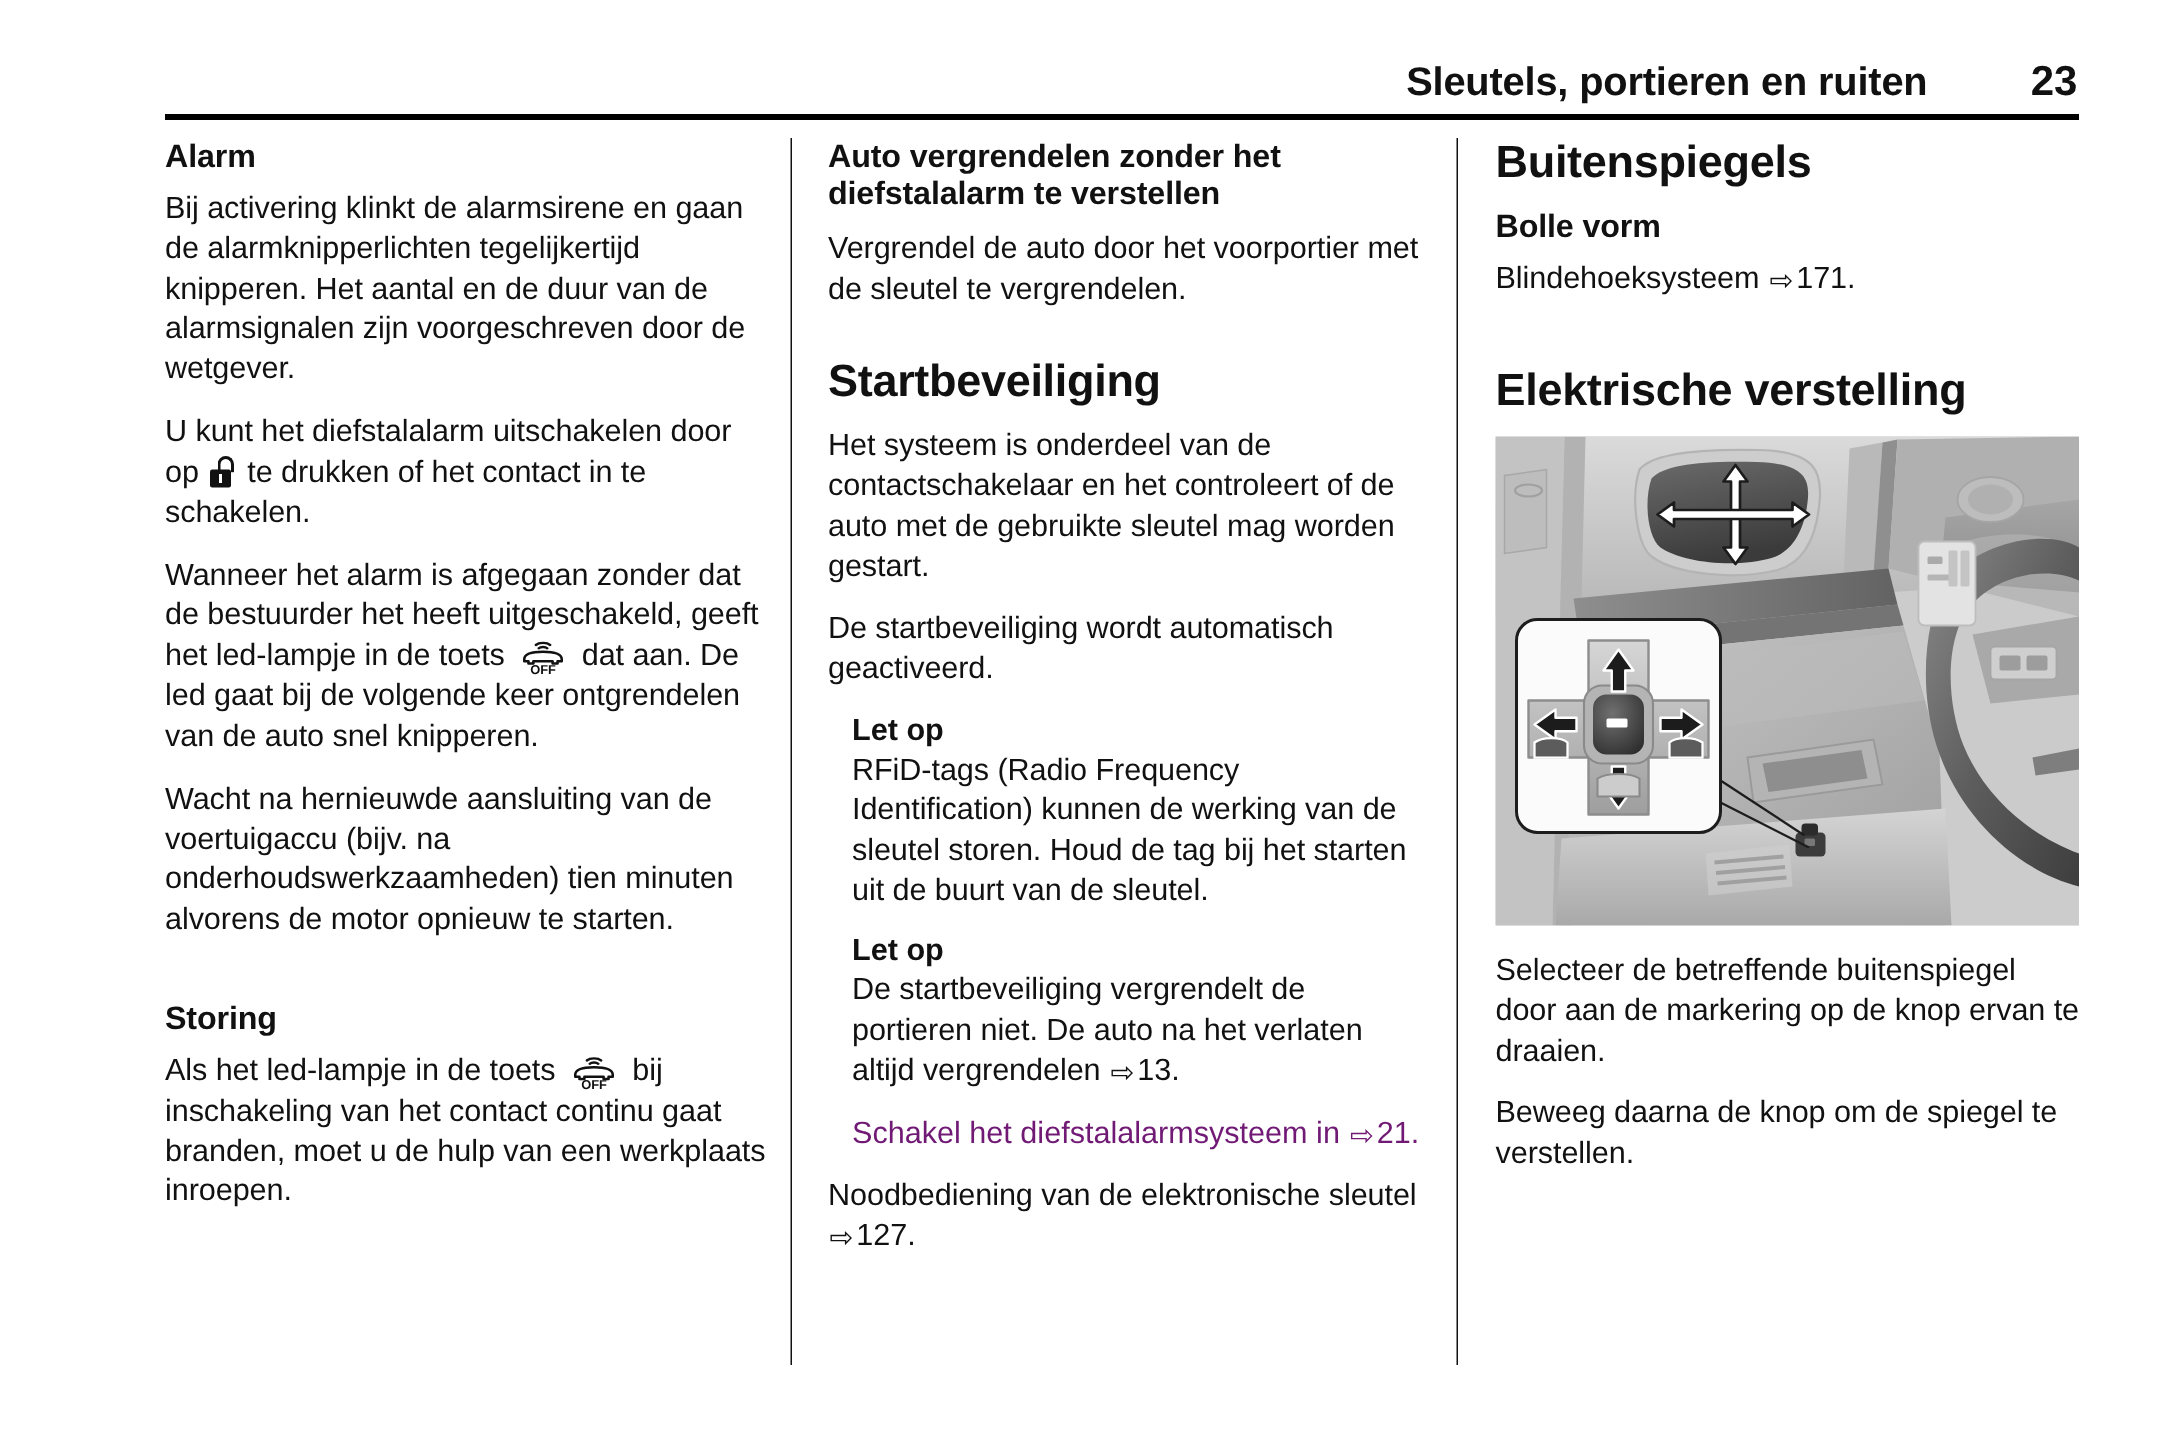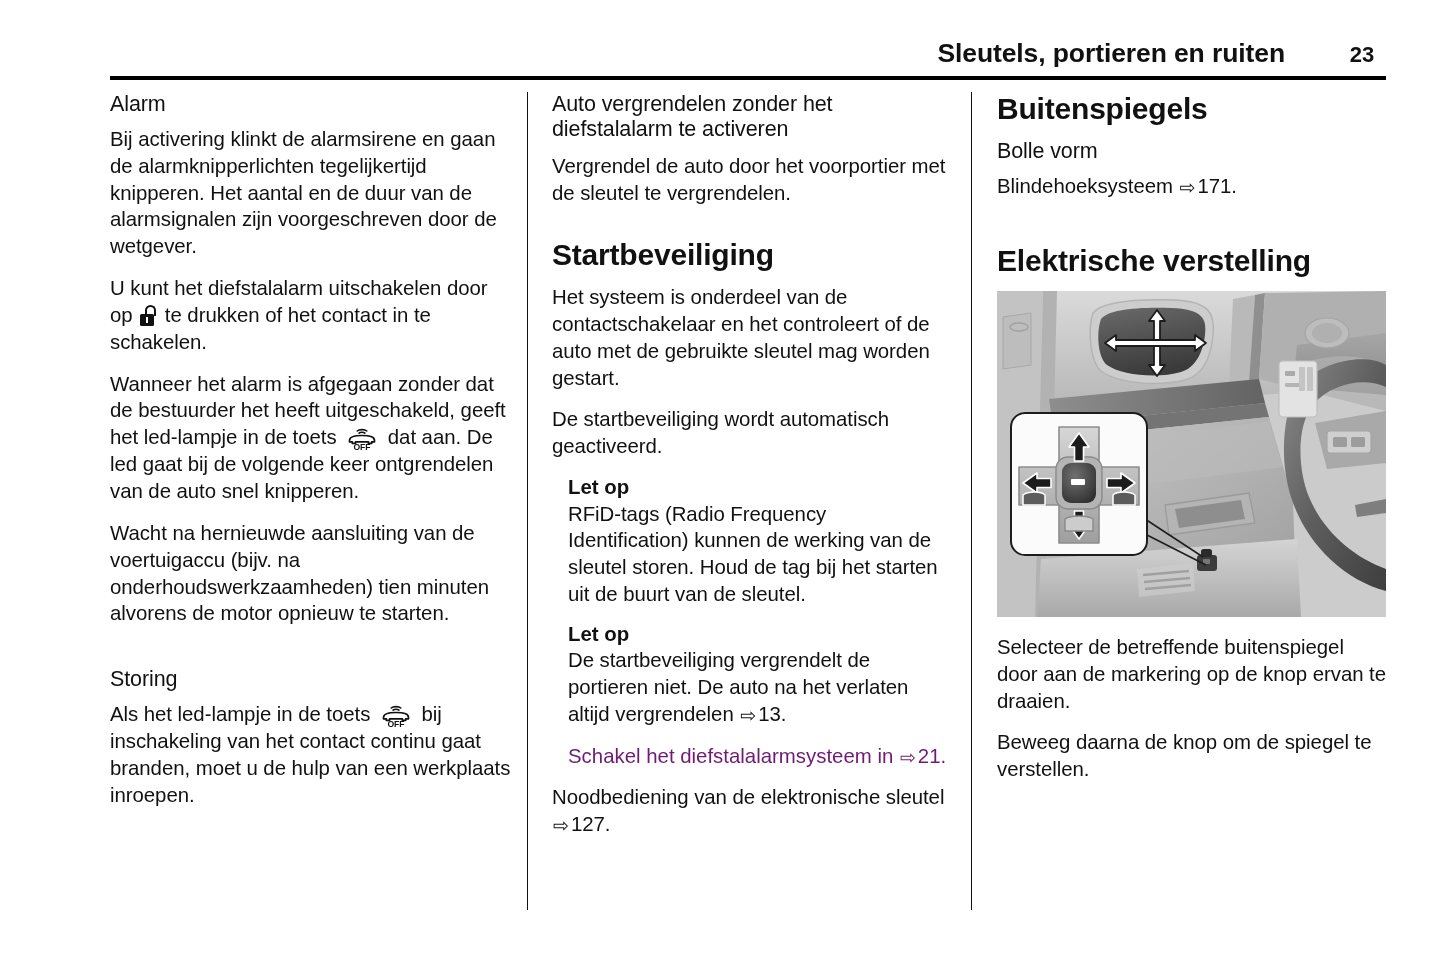--- a/index.html
+++ b/index.html
@@ -36,25 +36,25 @@
     justify-content: flex-end;
   }
   .header-title {
     font-size: 26.5px;
     font-weight: 700;
     letter-spacing: -0.1px;
     color: #111;
     white-space: nowrap;
   }
   .header-pageno {
-    font-size: 22px;
+    font-size: 28px;
     font-weight: 700;
     margin-left: 54px;
     min-width: 46px;
-    text-align: center;
+    text-align: right;
     color: #111;
   }
   .header-rule {
     position: absolute;
     left: 110px;
     top: 76px;
     width: 1276px;
     height: 4px;
     background: #000000;
   }
@@ -90,21 +90,21 @@
   h1.sec-title {
     font-size: 30px;
     font-weight: 700;
     line-height: 1.12;
     margin: 0 0 13px 0;
     letter-spacing: -0.2px;
     color: #111;
   }
   h2.sub-title {
     font-size: 21.5px;
-    font-weight: 400;
+    font-weight: 700;
     line-height: 1.16;
     margin: 0 0 9px 0;
     letter-spacing: -0.1px;
     color: #111;
   }
   h2.sub-title.two-line { margin-bottom: 11px; }
 
   p.body {
     font-size: 20.4px;
     line-height: 1.315;
@@ -261,21 +261,21 @@
             <path d="M14.1 6.2 C15.4 5.0 18.6 5.0 19.9 6.2" fill="none" stroke="#111" stroke-width="1.6" stroke-linecap="round"></path>
             <text x="17" y="23.2" font-family="Liberation Sans, sans-serif" font-size="8.6" font-weight="700" fill="#111" text-anchor="middle">OFF</text>
           </svg>
         </span>
         <span>bij inschakeling van het contact continu gaat branden, moet u de hulp van een werkplaats inroepen.</span></p>
 
     </div>
 
     <div class="col col-2">
 
-      <h2 class="sub-title two-line">Auto vergrendelen zonder het diefstalalarm te activeren</h2>
+      <h2 class="sub-title two-line">Auto vergrendelen zonder het diefstalalarm te verstellen</h2>
 
       <p class="body">Vergrendel de auto door het voorportier met de sleutel te vergrendelen.</p>
 
       <div class="spacer-sm"></div>
 
       <h1 class="sec-title">Startbeveiliging</h1>
 
       <p class="body">Het systeem is onderdeel van de contactschakelaar en het controleert of de auto met de gebruikte sleutel mag worden gestart.</p>
 
       <p class="body">De startbeveiliging wordt automatisch geactiveerd.</p>

